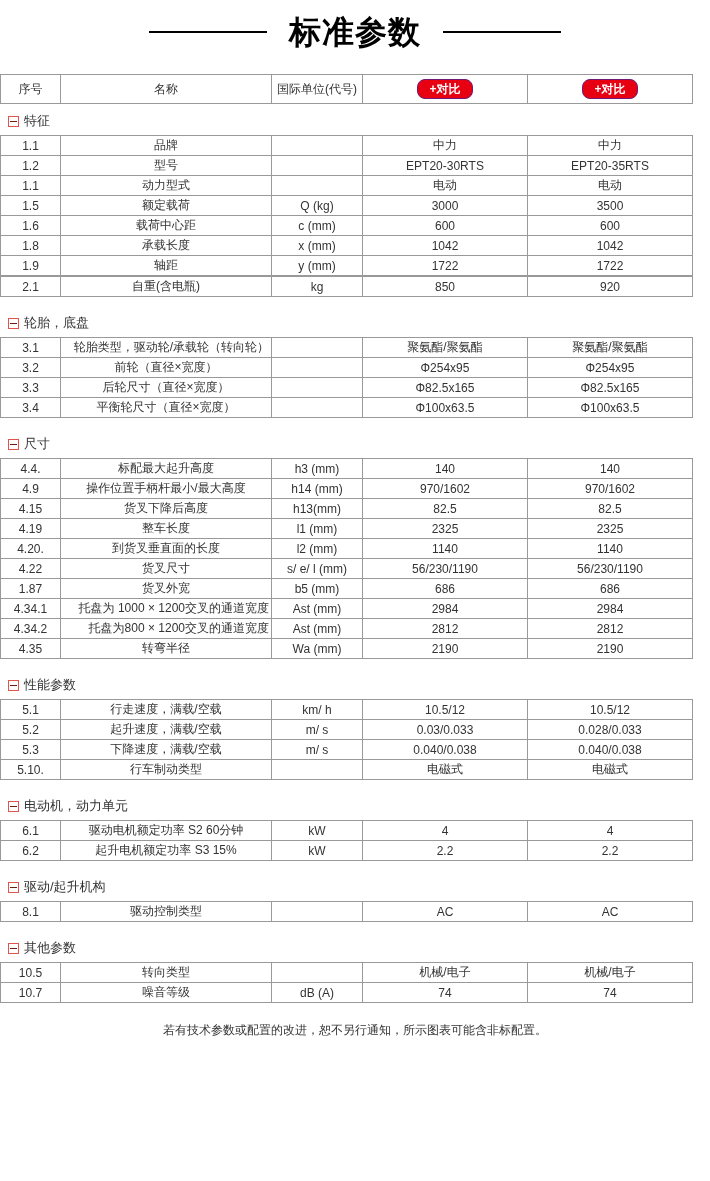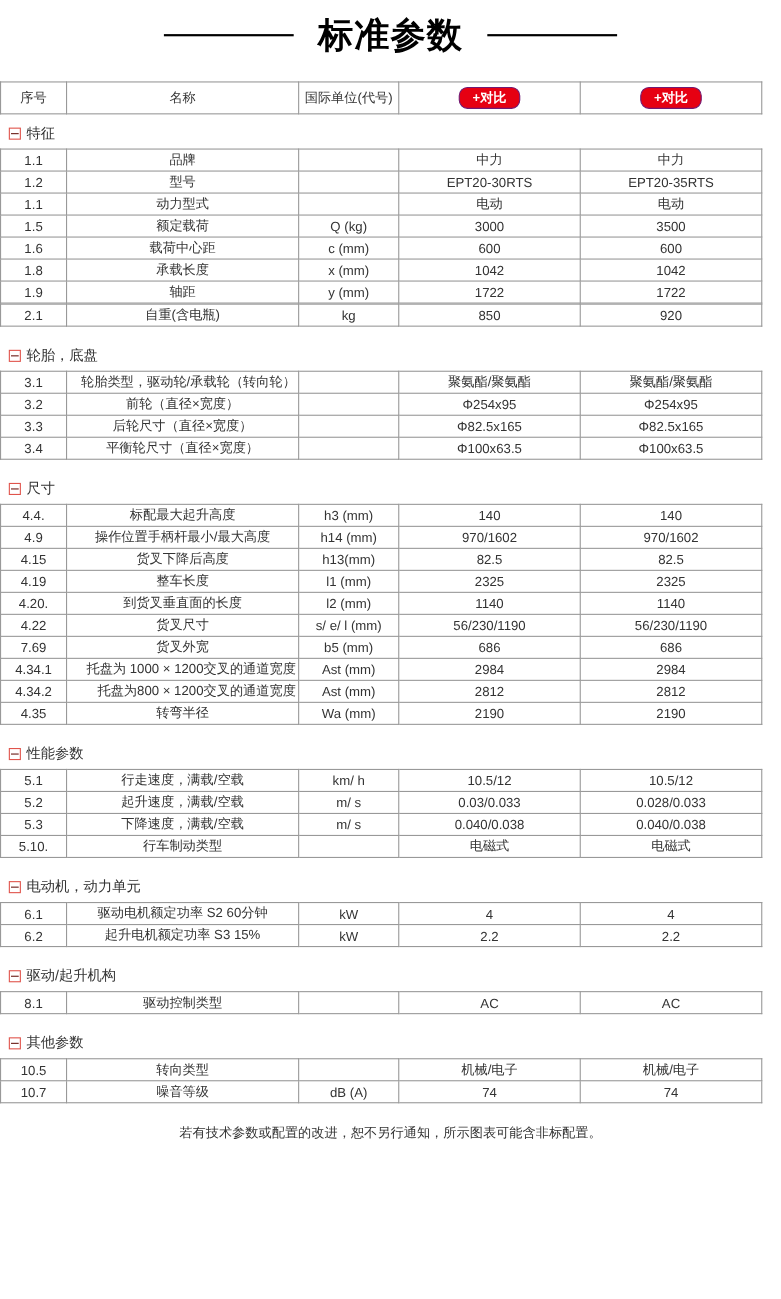--- a/index.html
+++ b/index.html
@@ -306,21 +306,21 @@
 
   <tr>
     <td class="c-no">4.22</td>
     <td class="c-name">货叉尺寸</td>
     <td class="c-unit">s/ e/ l (mm)</td>
     <td class="c-v1">56/230/1190</td>
     <td class="c-v2">56/230/1190</td>
   </tr>
 
   <tr>
-    <td class="c-no">7.69</td>
+    <td class="c-no">1.87</td>
     <td class="c-name">货叉外宽</td>
     <td class="c-unit">b5 (mm)</td>
     <td class="c-v1">686</td>
     <td class="c-v2">686</td>
   </tr>
 
   <tr>
     <td class="c-no">4.34.1</td>
     <td class="c-name left">托盘为 1000 × 1200交叉的通道宽度</td>
     <td class="c-unit">Ast (mm)</td>

